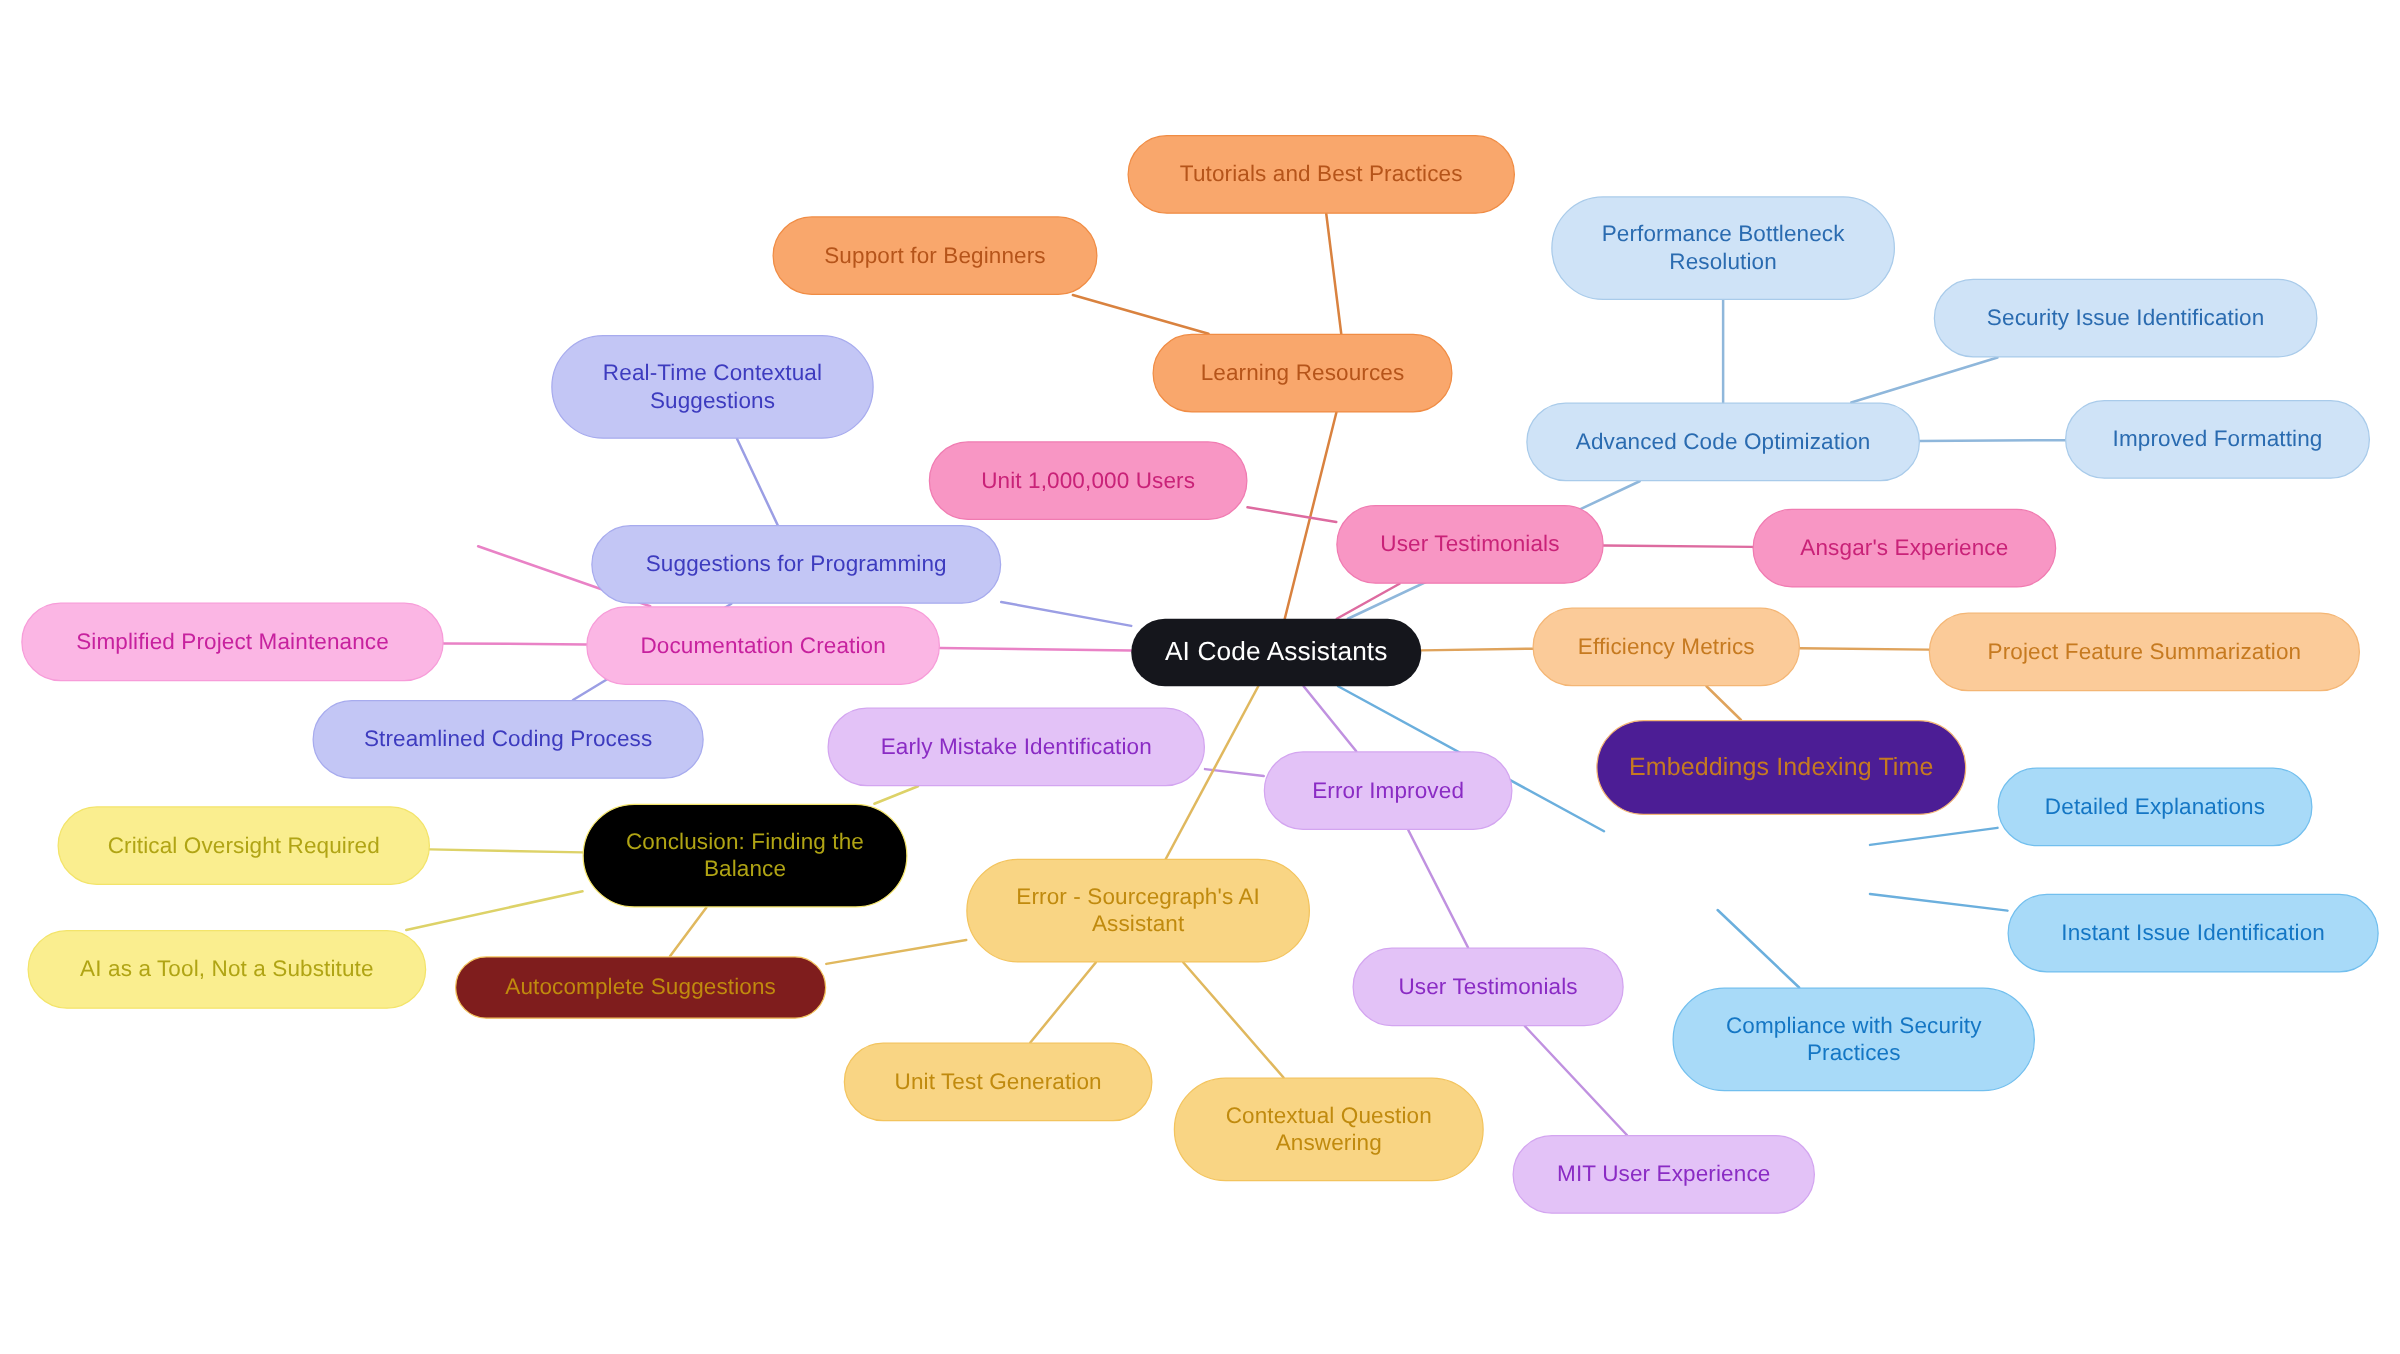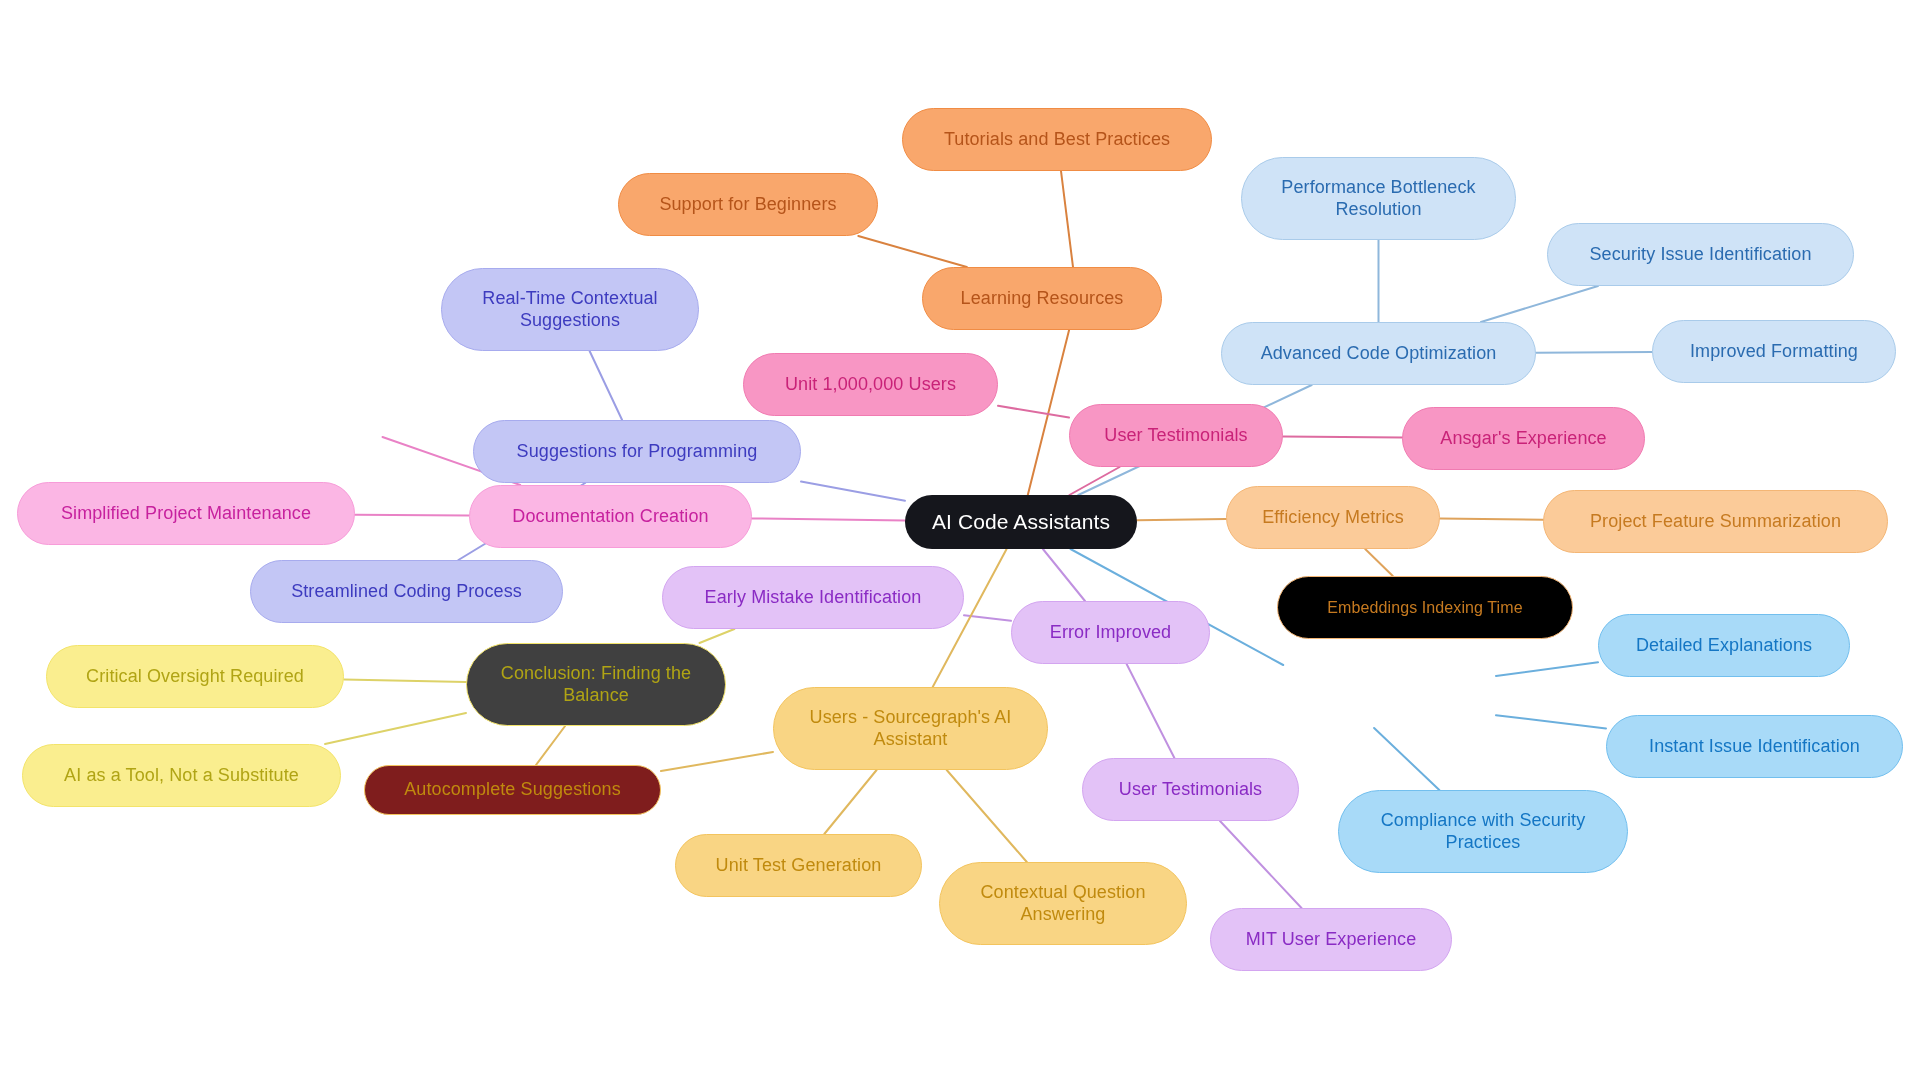--- a/index.html
+++ b/index.html
@@ -148,34 +148,34 @@
     </div>
     <div class="node" style="left: 250px; top: 560px; width: 313px; height: 63px; font-size: 18px; background: rgb(195, 198, 245); color: rgb(61, 59, 191); border-color: rgb(167, 171, 238);">
       <span class="node-label">Streamlined Coding Process</span>
     </div>
     <div class="node" style="left: 662px; top: 566px; width: 302px; height: 63px; font-size: 18px; background: rgb(227, 194, 247); color: rgb(138, 43, 196); border-color: rgb(211, 165, 240);">
       <span class="node-label">Early Mistake Identification</span>
     </div>
     <div class="node" style="left: 1011px; top: 601px; width: 199px; height: 63px; font-size: 18px; background: rgb(227, 194, 247); color: rgb(138, 43, 196); border-color: rgb(211, 165, 240);">
       <span class="node-label">Error Improved</span>
     </div>
-    <div class="node" style="left: 1277px; top: 576px; width: 296px; height: 63px; font-size: 16px; background: #000000; color: rgb(198, 122, 32); border-color: rgb(244, 182, 117);">
+    <div class="node" style="left: 1277px; top: 576px; width: 296px; height: 76px; font-size: 20px; background: #4c1d95; color: rgb(198, 122, 32); border-color: rgb(244, 182, 117);">
       <span class="node-label">Embeddings Indexing Time</span>
     </div>
     <div class="node" style="left: 1598px; top: 614px; width: 252px; height: 63px; font-size: 18px; background: rgb(168, 218, 248); color: rgb(20, 118, 196); border-color: rgb(114, 191, 238);">
       <span class="node-label">Detailed Explanations</span>
     </div>
     <div class="node" style="left: 46px; top: 645px; width: 298px; height: 63px; font-size: 18px; background: rgb(250, 238, 143); color: rgb(176, 164, 20); border-color: rgb(243, 228, 106);">
       <span class="node-label">Critical Oversight Required</span>
     </div>
-    <div class="node" style="left: 466px; top: 643px; width: 260px; height: 83px; font-size: 18px; background: #404040; color: rgb(176, 164, 20); border-color: rgb(243, 228, 106); justify-content: flex-end;">
+    <div class="node" style="left: 466px; top: 643px; width: 260px; height: 83px; font-size: 18px; background: #000000; color: rgb(176, 164, 20); border-color: rgb(243, 228, 106); justify-content: flex-end;">
       <span class="node-label">Conclusion: Finding the Balance</span>
     </div>
     <div class="node" style="left: 773px; top: 687px; width: 275px; height: 83px; font-size: 18px; background: rgb(249, 213, 132); color: rgb(192, 138, 14); border-color: rgb(243, 196, 94);">
-      <span class="node-label">Users - Sourcegraph's AI Assistant</span>
+      <span class="node-label">Error - Sourcegraph's AI Assistant</span>
     </div>
     <div class="node" style="left: 1606px; top: 715px; width: 297px; height: 63px; font-size: 18px; background: rgb(168, 218, 248); color: rgb(20, 118, 196); border-color: rgb(114, 191, 238);">
       <span class="node-label">Instant Issue Identification</span>
     </div>
     <div class="node" style="left: 22px; top: 744px; width: 319px; height: 63px; font-size: 18px; background: rgb(250, 238, 143); color: rgb(176, 164, 20); border-color: rgb(243, 228, 106);">
       <span class="node-label">AI as a Tool, Not a Substitute</span>
     </div>
     <div class="node" style="left: 364px; top: 765px; width: 297px; height: 50px; font-size: 18px; background: #7f1d1d; color: rgb(192, 138, 14); border-color: rgb(243, 196, 94);">
       <span class="node-label">Autocomplete Suggestions</span>
     </div>

